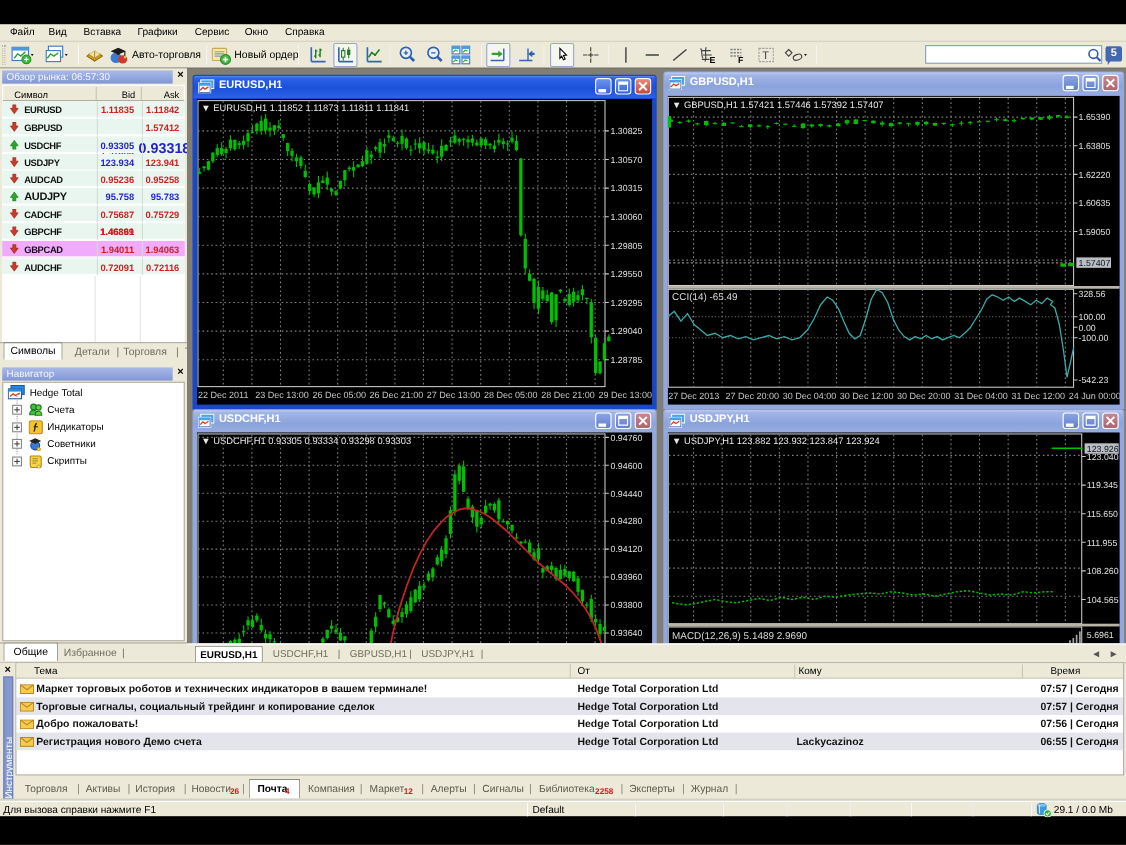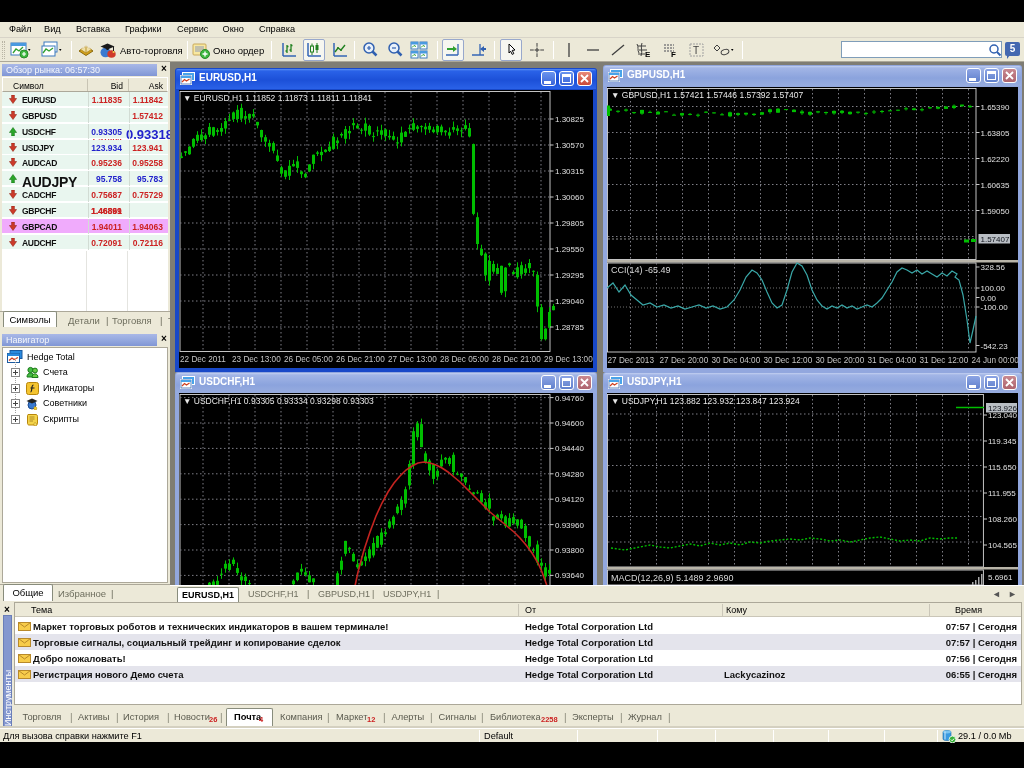--- a/index.html
+++ b/index.html
@@ -61,21 +61,21 @@
 <span class="abs" style="left:120px;top:7px;font-size:9.5px;">Авто-торговля</span>
 <div class="abs" style="left:187px;top:3px;width:1px;height:18px;background:#c8c4b4;border-right:1px solid #fff;"></div>
 <div class="abs" style="left:192px;top:3px;">
       <svg width="20" height="18">
         <rect x="1" y="3" width="13" height="11" rx="1" fill="#f8e8a0" stroke="#c8a85a"></rect>
         <path d="M3 6h9M3 8h9M3 10h6" stroke="#8a98b8" stroke-width="1"></path>
         <circle cx="13" cy="13" r="4.5" fill="#3fb83f" stroke="#2a8a2a"></circle>
         <path d="M13 10.5v5M10.5 13h5" stroke="#fff" stroke-width="1.4"></path>
       </svg>
     </div>
-<span class="abs" style="left:213px;top:7px;font-size:9.5px;">Окно ордер</span>
+<span class="abs" style="left:213px;top:7px;font-size:9.5px;">Новый ордер</span>
 <div class="abs" style="left:271px;top:3px;width:1px;height:18px;background:#c8c4b4;border-right:1px solid #fff;"></div>
 <div class="abs" style="left:280px;top:3px;">
       <svg width="18" height="18">
         <path d="M3 2v13M3 15h13" stroke="#3565b5" stroke-width="1.5"></path>
         <path d="M7 4v8M5.5 10h1.5M7 5.5h1.5" stroke="#208020" stroke-width="1.3"></path>
         <path d="M11 3v8M9.5 9h1.5M11 4.5h1.5" stroke="#208020" stroke-width="1.3"></path>
       </svg>
     </div>
 <div class="abs" style="left:303px;top:1px;width:22px;height:22px;border:1px solid #98a8cc;border-radius:2px;background:#f6f6f0;"></div>
 <div class="abs" style="left:305px;top:3px;">
@@ -279,21 +279,21 @@
 <span class="abs" style="left:89px;top:3px;width:72px;text-align:right;font-size:8.5px;font-weight:bold;color:#cc2222;">0.95258</span>
 <div class="abs" style="left:86px;top:0;width:1px;height:15px;background:#d2dcd4;"></div>
 <div class="abs" style="left:127px;top:0;width:1px;height:15px;background:#d2dcd4;"></div>
 </div>
 <div class="abs" style="left:2px;top:109.24999999999999px;width:166px;height:15px;background:#e9f6ef;border-bottom:1px solid #fff;">
 <div class="abs" style="left:7px;top:3px;">
         <svg width="8" height="9">
           <path d="M2.6 9h2.8V5.5h2.2L4 0.5 0.4 5.5h2.2z" fill="#2aa62a" stroke="#0a6a0a" stroke-width="0.5"></path>
         </svg>
       </div>
-<span class="abs" style="left:20px;top:3px;font-size:14px;font-weight:bold;letter-spacing:-0.3px;color:#111;">AUDJPY</span>
+<span class="abs" style="left:20px;top:3px;font-size:10px;font-weight:bold;letter-spacing:-0.3px;color:#111;">AUDJPY</span>
 <span class="abs" style="left:48px;top:3px;width:72px;text-align:right;font-size:8.5px;font-weight:bold;color:#2222cc;">95.758</span>
 <span class="abs" style="left:89px;top:3px;width:72px;text-align:right;font-size:8.5px;font-weight:bold;color:#2222cc;">95.783</span>
 <div class="abs" style="left:86px;top:0;width:1px;height:15px;background:#d2dcd4;"></div>
 <div class="abs" style="left:127px;top:0;width:1px;height:15px;background:#d2dcd4;"></div>
 </div>
 <div class="abs" style="left:2px;top:125.09999999999998px;width:166px;height:15px;background:#e9f6ef;border-bottom:1px solid #fff;">
 <div class="abs" style="left:7px;top:3px;">
         <svg width="8" height="9">
           <path d="M2.6 0h2.8v3.5h2.2L4 8.5 0.4 3.5h2.2z" fill="#cc3a2a" stroke="#8a1a0a" stroke-width="0.5"></path>
         </svg>

